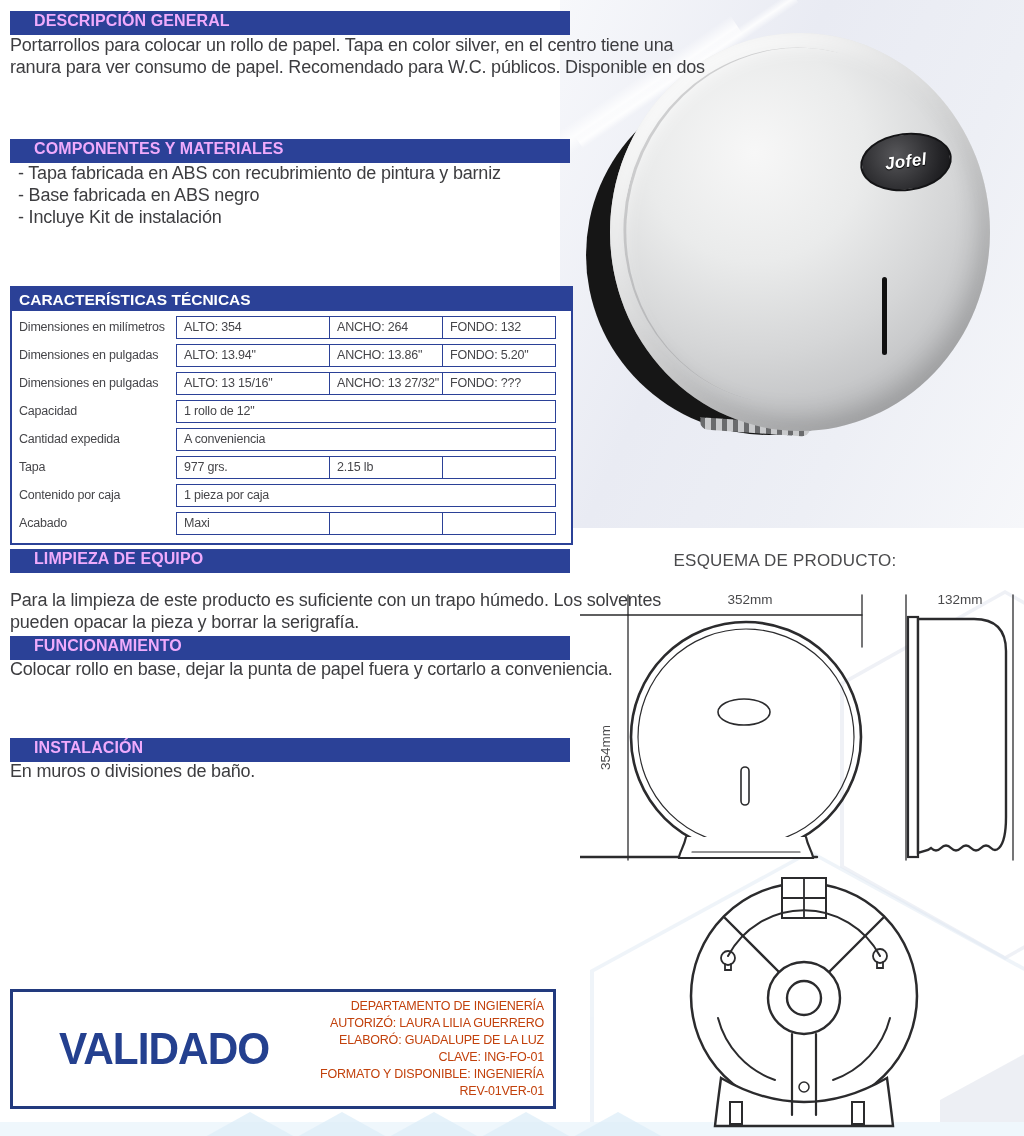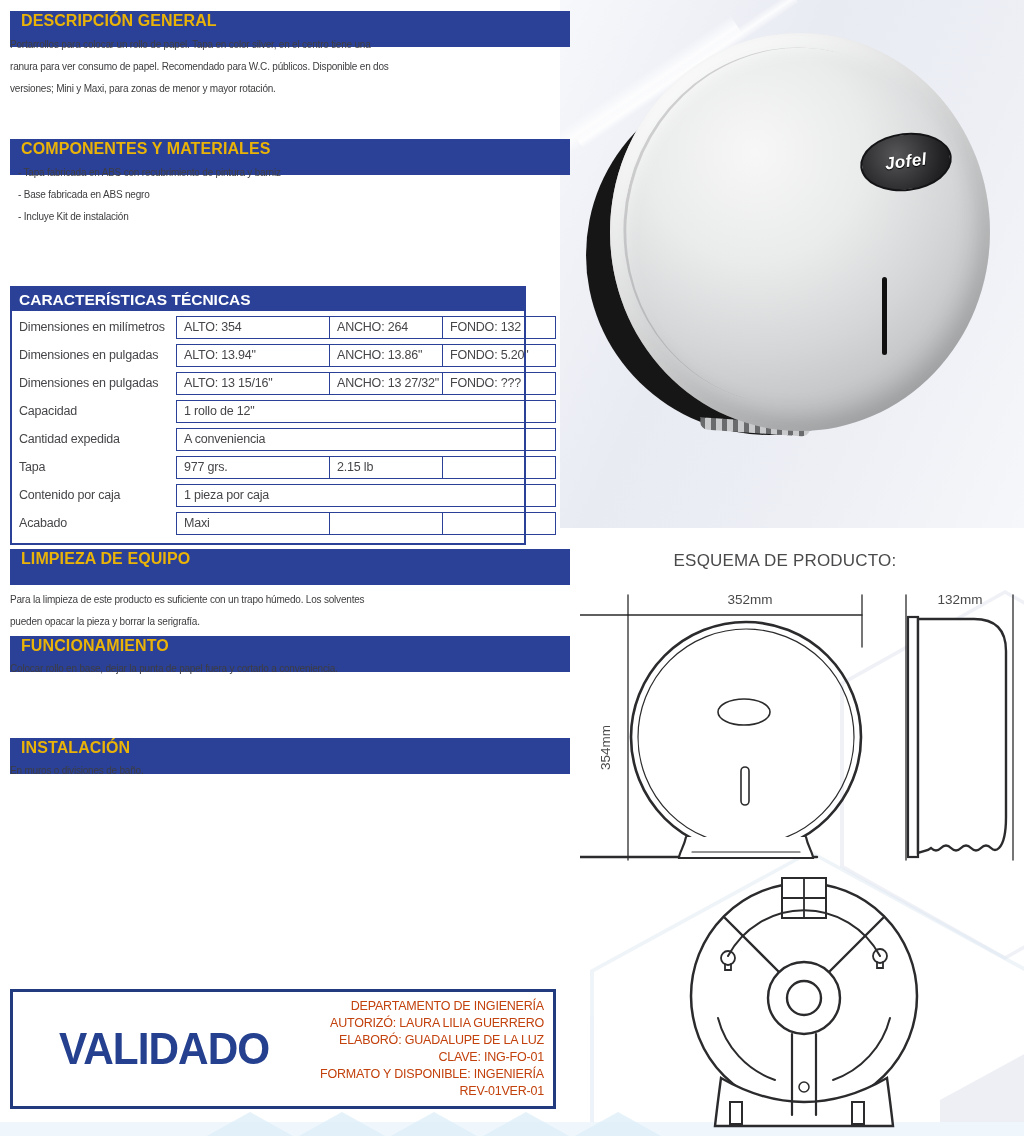--- a/index.html
+++ b/index.html
@@ -11,27 +11,27 @@
     background:linear-gradient(115deg,#f7f8fb 0%,#e9ebf3 38%,#edeff5 68%,#f6f7fa 100%);z-index:0;}
   .streak{position:absolute;background:linear-gradient(90deg,rgba(255,255,255,0),#ffffff,rgba(255,255,255,0));opacity:.85;transform:rotate(56deg);z-index:0;}
   .streak.s1{left:600px;top:-40px;width:26px;height:300px;}
   .streak.s2{left:680px;top:-60px;width:14px;height:260px;}
   .hex{clip-path:polygon(50% 0,100% 25%,100% 75%,50% 100%,0 75%,0 25%);position:absolute;z-index:0;}
   .hex-outline{position:absolute;z-index:0;clip-path:polygon(50% 0,100% 25%,100% 75%,50% 100%,0 75%,0 25%);}
   .hex-outline > .inner{position:absolute;left:4px;top:4px;right:4px;bottom:4px;background:#ffffff;clip-path:polygon(50% 0,100% 25%,100% 75%,50% 100%,0 75%,0 25%);}
   .bottom-strip{position:absolute;left:0;top:1122px;width:1024px;height:14px;background:#eff7fc;z-index:0;}
 
   
-  .bar{position:absolute;left:10px;width:560px;height:36px;background:#2b4197;color:#eab308;
-       font-size:16px;font-weight:700;line-height:20px;padding-left:11px;box-sizing:border-box;z-index:2;letter-spacing:0.1px;}
-  .ptext{position:absolute;left:10px;z-index:2;color:#3d3d40;font-size:10px;}
+  .bar{position:absolute;left:10px;width:560px;height:24px;background:#2b4197;color:#f0abfc;
+       font-size:16px;font-weight:700;line-height:20px;padding-left:24px;box-sizing:border-box;z-index:2;letter-spacing:0.1px;}
+  .ptext{position:absolute;left:10px;z-index:2;color:#3d3d40;font-size:18px;}
   .ptext .line{line-height:22px;white-space:nowrap;letter-spacing:-0.2px;}
 
   
-  .spec-table{position:absolute;left:10px;top:286px;width:516px;border:2px solid #2b4197;background:#fff;z-index:2;box-sizing:border-box;}
+  .spec-table{position:absolute;left:10px;top:286px;width:563px;border:2px solid #2b4197;background:#fff;z-index:2;box-sizing:border-box;}
   .spec-table .thead{height:23px;background:#2b4197;color:#fff;font-size:15.5px;font-weight:700;line-height:23px;padding-left:7px;}
   .trow{position:relative;height:23px;margin-top:5px;}
   .trow:last-child{margin-bottom:8px;}
   .tlabel{position:absolute;left:7px;top:0;width:155px;font-size:12.5px;color:#46464a;line-height:23px;white-space:nowrap;letter-spacing:-0.2px;}
   .tcell{position:absolute;top:0;height:23px;border:1.5px solid #2b4197;box-sizing:border-box;
          font-size:12.5px;color:#46464a;line-height:20px;padding-left:7px;white-space:nowrap;letter-spacing:-0.2px;}
   .c1{left:164px;width:154px;}
   .c2{left:317px;width:114px;}
   .c3{left:430px;width:114px;}
   .cw{left:164px;width:380px;}
@@ -86,21 +86,20 @@
   <div class="hex" style="left:205px;top:1112px;width:90px;height:100px;background:#ddeef8;opacity:.75;"></div>
   <div class="hex" style="left:297px;top:1112px;width:90px;height:100px;background:#ddeef8;opacity:.75;"></div>
   <div class="hex" style="left:389px;top:1112px;width:90px;height:100px;background:#ddeef8;opacity:.75;"></div>
   <div class="hex" style="left:481px;top:1112px;width:90px;height:100px;background:#ddeef8;opacity:.75;"></div>
   <div class="hex" style="left:573px;top:1112px;width:90px;height:100px;background:#ddeef8;opacity:.75;"></div>
 
   <div class="bar" style="top:11px;">DESCRIPCIÓN GENERAL</div>
   <div class="ptext" style="top:34px;">
     <div class="line">Portarrollos para colocar un rollo de papel. Tapa en color silver, en el centro tiene una</div>
     <div class="line">ranura para ver consumo de papel. Recomendado para W.C. públicos. Disponible en dos</div>
-    <div class="line">versiones; Mini y Maxi, para zonas de menor y mayor rotación.</div>
   </div>
 
   <div class="bar" style="top:139px;">COMPONENTES Y MATERIALES</div>
   <div class="ptext" style="top:162px;margin-left:8px;">
     <div class="line">- Tapa fabricada en ABS con recubrimiento de pintura y barniz</div>
     <div class="line">- Base fabricada en ABS negro</div>
     <div class="line">- Incluye Kit de instalación</div>
   </div>
 
   <div class="spec-table">

